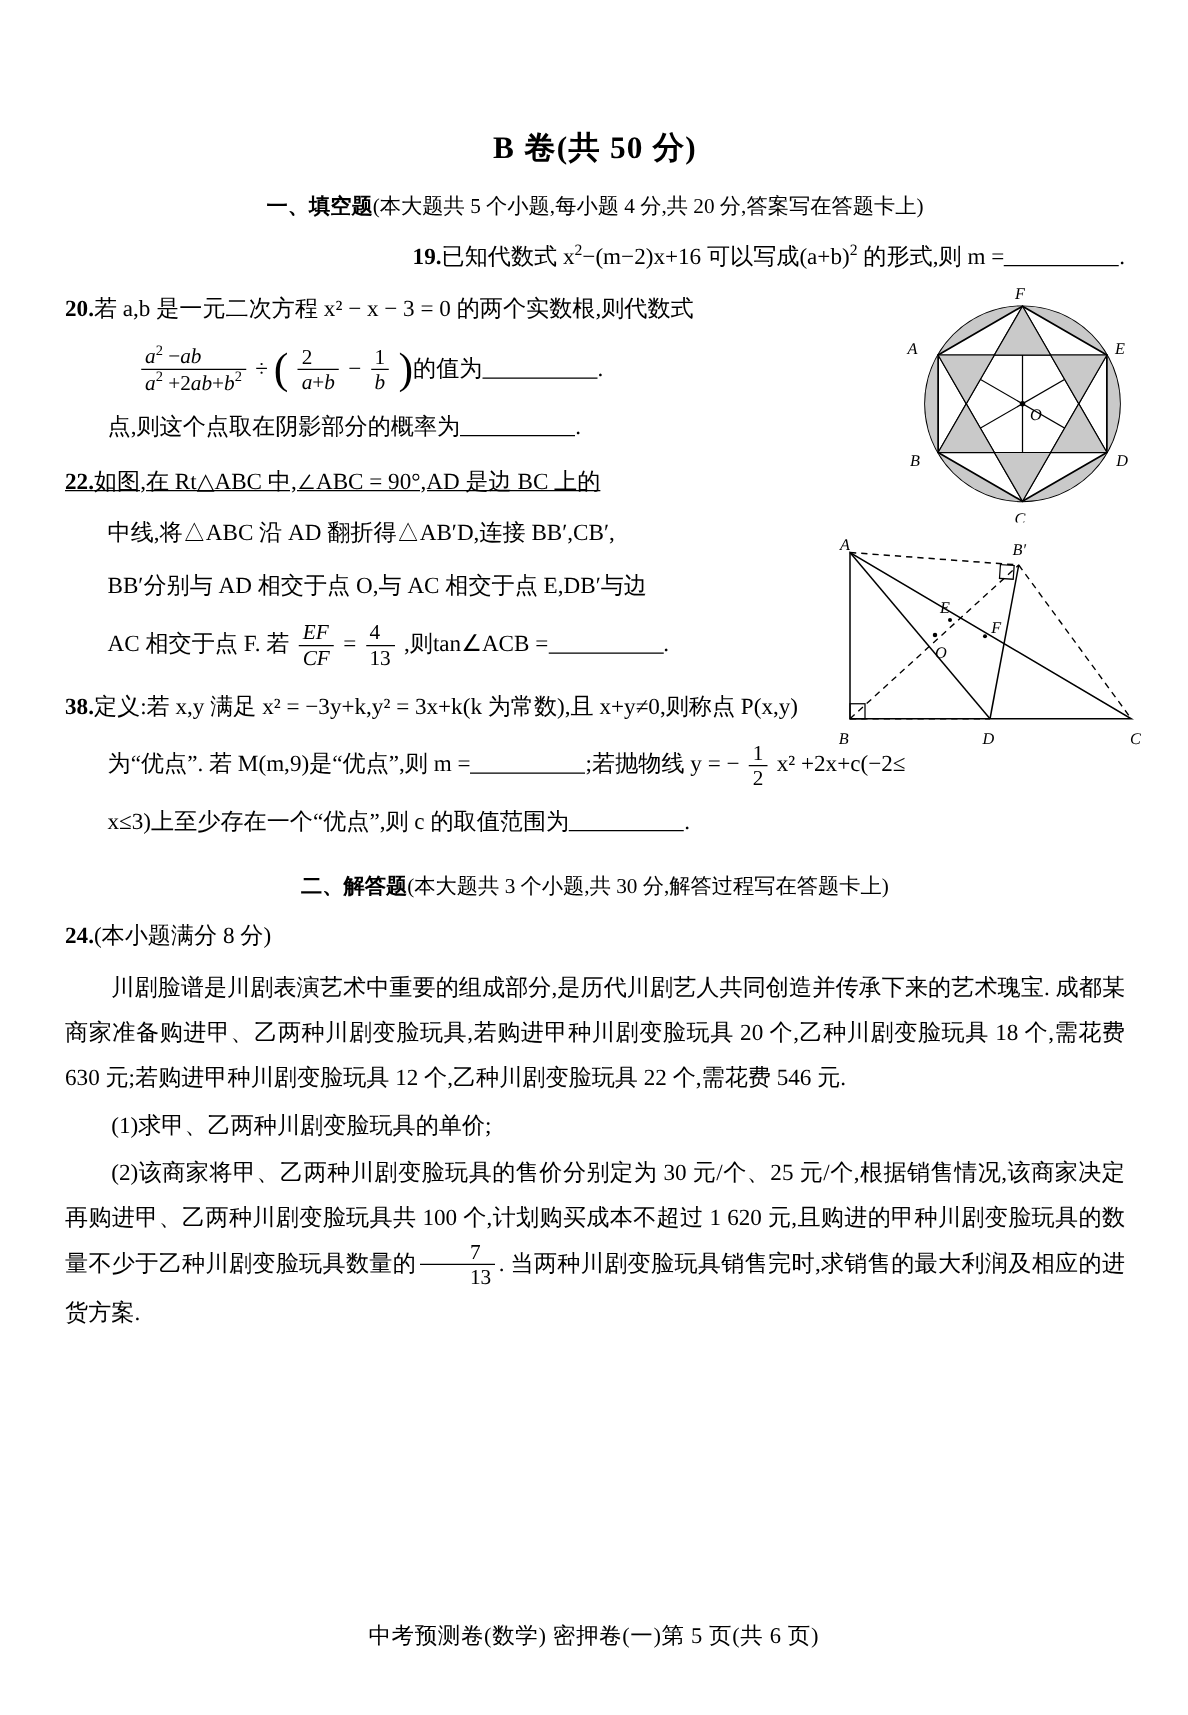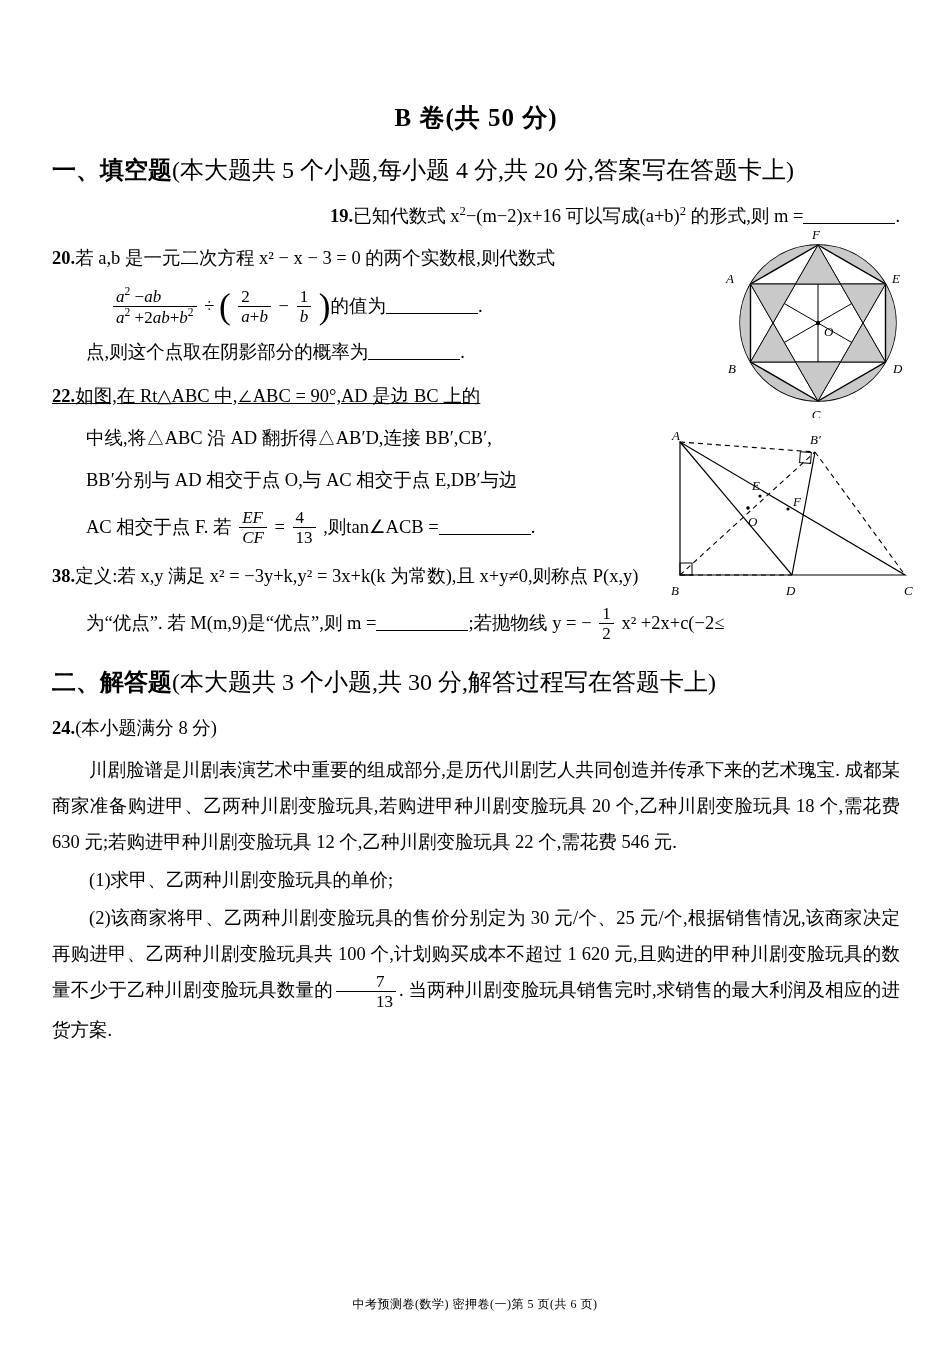--- a/index.html
+++ b/index.html
@@ -22,23 +22,24 @@
   .title{
     text-align:center;
     font-size:25px;
     font-weight:bold;
     letter-spacing:1px;
     margin-bottom:18px;
     font-family:"Liberation Serif", serif;
     margin-top:45px;
   }
   .sec-head{
-    font-size:24px;
+    font-size:17px;
     margin:10px 0 10px 0;
     line-height:1.5;
+    text-align:center;
   }
   .sec-head b{font-weight:bold;}
   .q{
     font-size:18.5px;
     line-height:2.05;
     margin-bottom:4px;
     position:relative;
   }
   .qnum{font-weight:bold;}
   .it{font-style:italic;font-family:"Liberation Serif", serif;}
@@ -75,21 +76,21 @@
     line-height:1.95;
     text-align:justify;
   }
   .fig{
     position:absolute;
   }
   .footer{
     position:absolute;
     left:0; top:1296px; width:950px;
     text-align:center;
-    font-size:12px;
+    font-size:18px;
     letter-spacing:0.5px;
   }
   .hang{
     padding-left:32px;
     text-indent:-32px;
   }
 </style>
 </head>
 <body>
 
@@ -158,20 +159,23 @@
     <div class="q hang" style="width:830px;margin-top:8px;">
       <span class="qnum">38.</span><span>定义:若 x,y 满足 x² = −3y+k,y² = 3x+k(k 为常数),且 x+y≠0,则称点 P(x,y)</span>
     </div>
     <div class="q" style="padding-left:34px;width:830px;line-height:2.5;">
       <span>为“优点”. 若 M(m,9)是“优点”,则 m =</span><span class="blank"></span><span>;若抛物线 y = −</span>
       <span class="frac">
         <span class="num">1</span>
         <span class="den">2</span>
       </span>
       <span>x² +2x+c(−2≤</span>
+    </div>
+    <div class="q" style="padding-left:34px;width:830px;">
+      <span>x≤3)上至少存在一个“优点”,则 c 的取值范围为</span><span class="blank"></span><span>.</span>
     </div>
 
     <div class="sec-head" style="margin-top:18px;">
       <b>二、解答题</b><span>(本大题共 3 个小题,共 30 分,解答过程写在答题卡上)</span>
     </div>
 
     <div class="q" style="margin-top:8px;">
       <span class="qnum">24.</span><span>(本小题满分 8 分)</span>
     </div>
 

